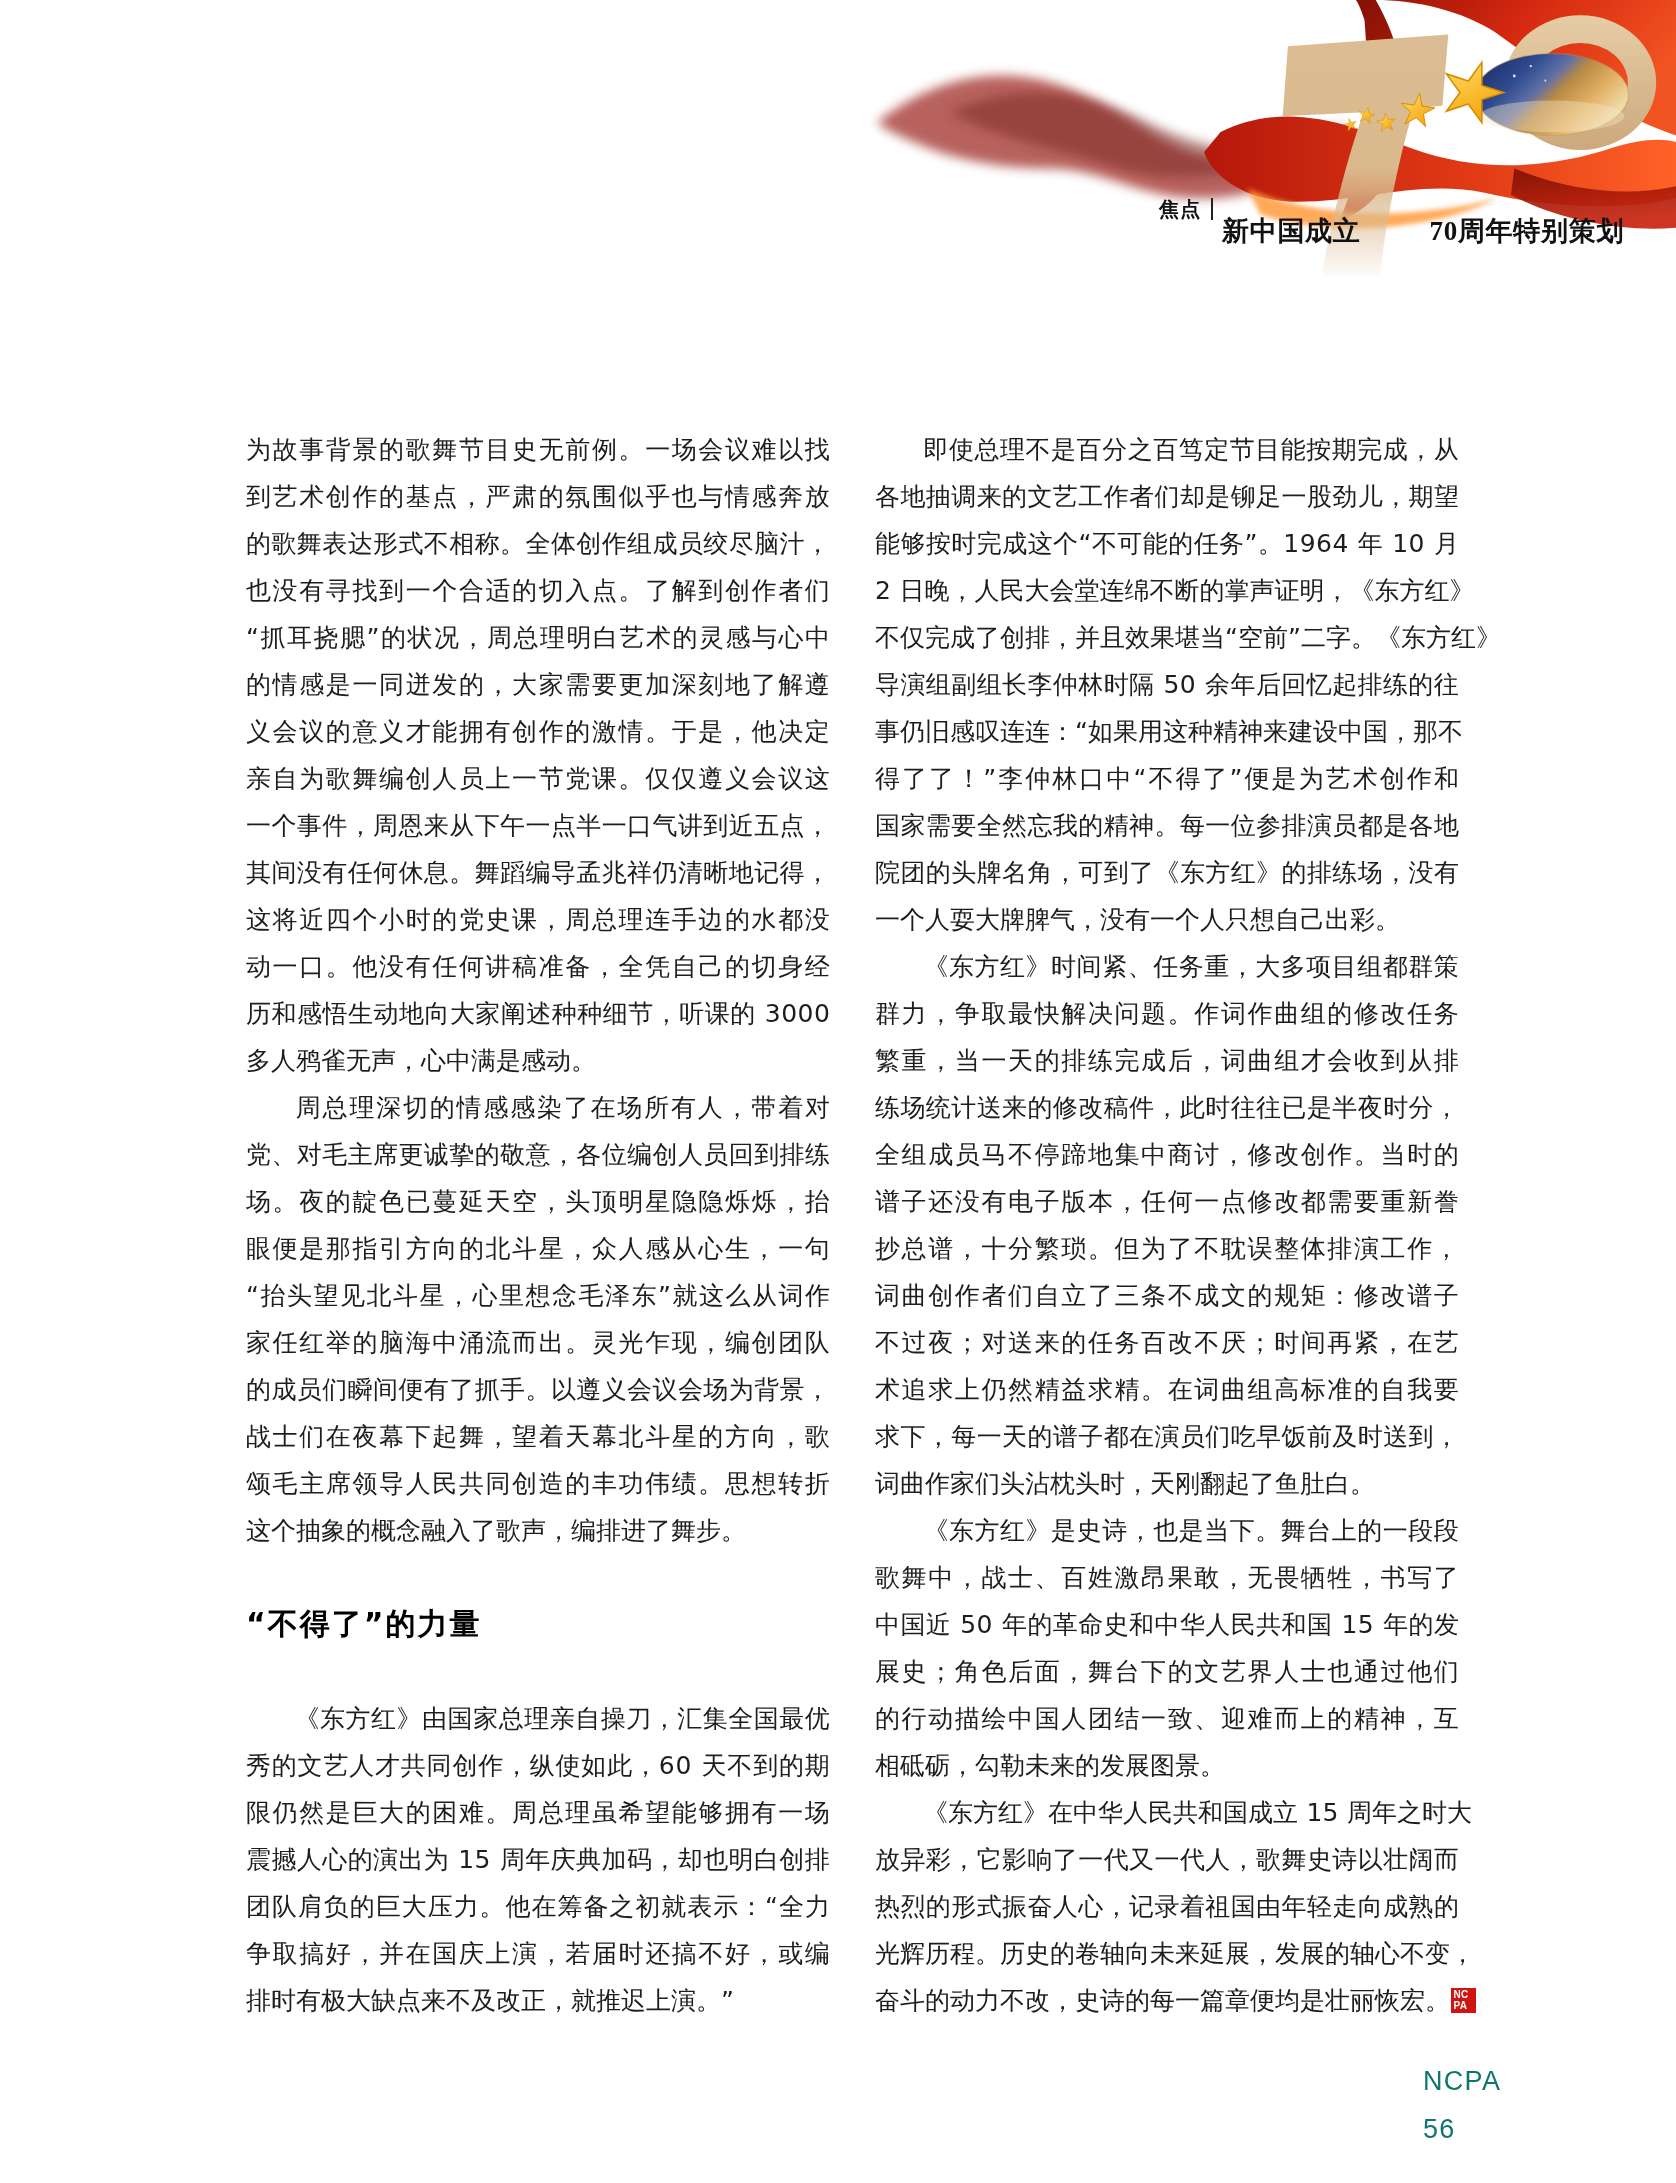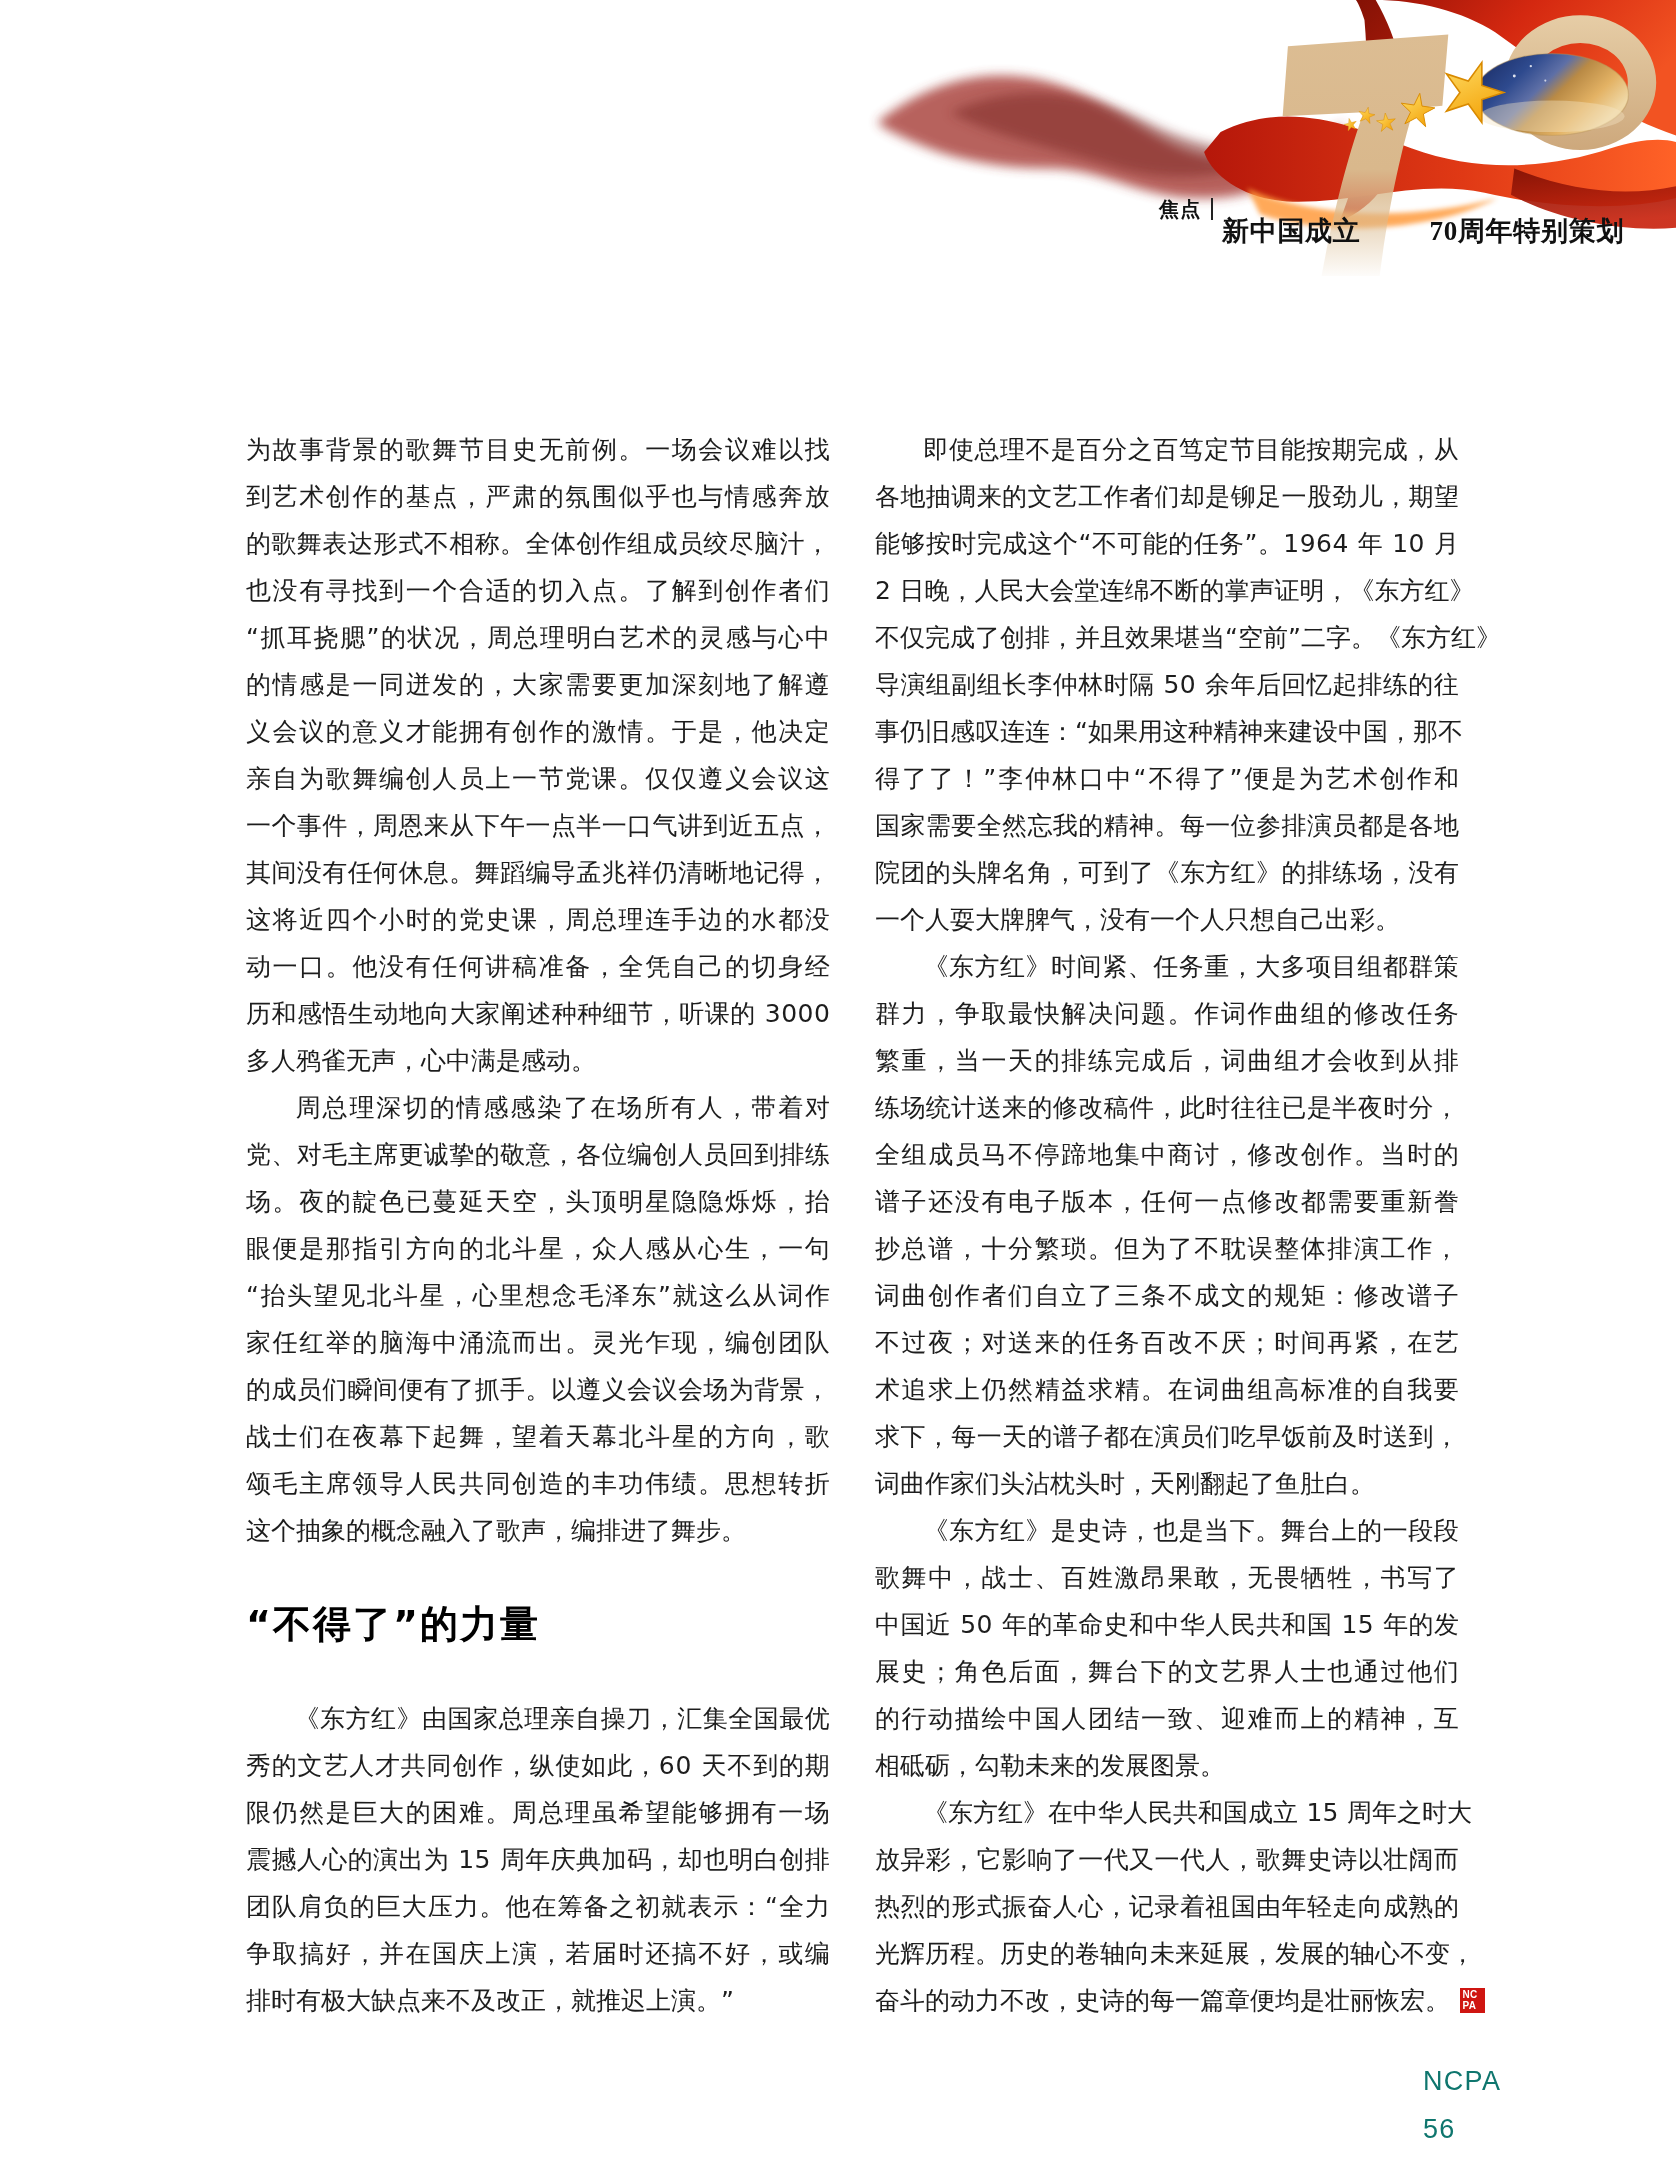--- a/index.html
+++ b/index.html
@@ -26,25 +26,25 @@
     display:flex;justify-content:space-between;align-items:center;
     height:47px;font-size:25px;color:#1d1d1d;font-weight:400;
   }
   .line.last{justify-content:flex-start;}
   .ch{flex:0 0 auto;}
   .sp{flex:0 0 8.6px;}
   .ind{flex:0 0 48px;}
   .gap{height:44px;}
   .heading-line{
     height:53px;display:flex;align-items:center;
-    font-size:38px;font-weight:bold;color:#000;letter-spacing:2px;
+    font-size:30px;font-weight:bold;color:#000;letter-spacing:2px;
   }
   
   .article-end-logo{
-    flex:0 0 auto;margin-left:10px;width:25px;height:25px;background:#cf1511;
+    flex:0 0 auto;margin-left:1px;width:25px;height:25px;background:#cf1511;
     display:flex;flex-direction:column;justify-content:center;align-items:flex-start;
     padding-left:2.6px;box-sizing:border-box;
   }
   .article-end-logo div{
     color:#fff;font-family:"Liberation Sans",sans-serif;font-weight:bold;
     font-size:10px;line-height:10.6px;letter-spacing:0.3px;
   }
   
   #footer{
     position:absolute;left:1423px;top:2066px;display:flex;gap:17px;

